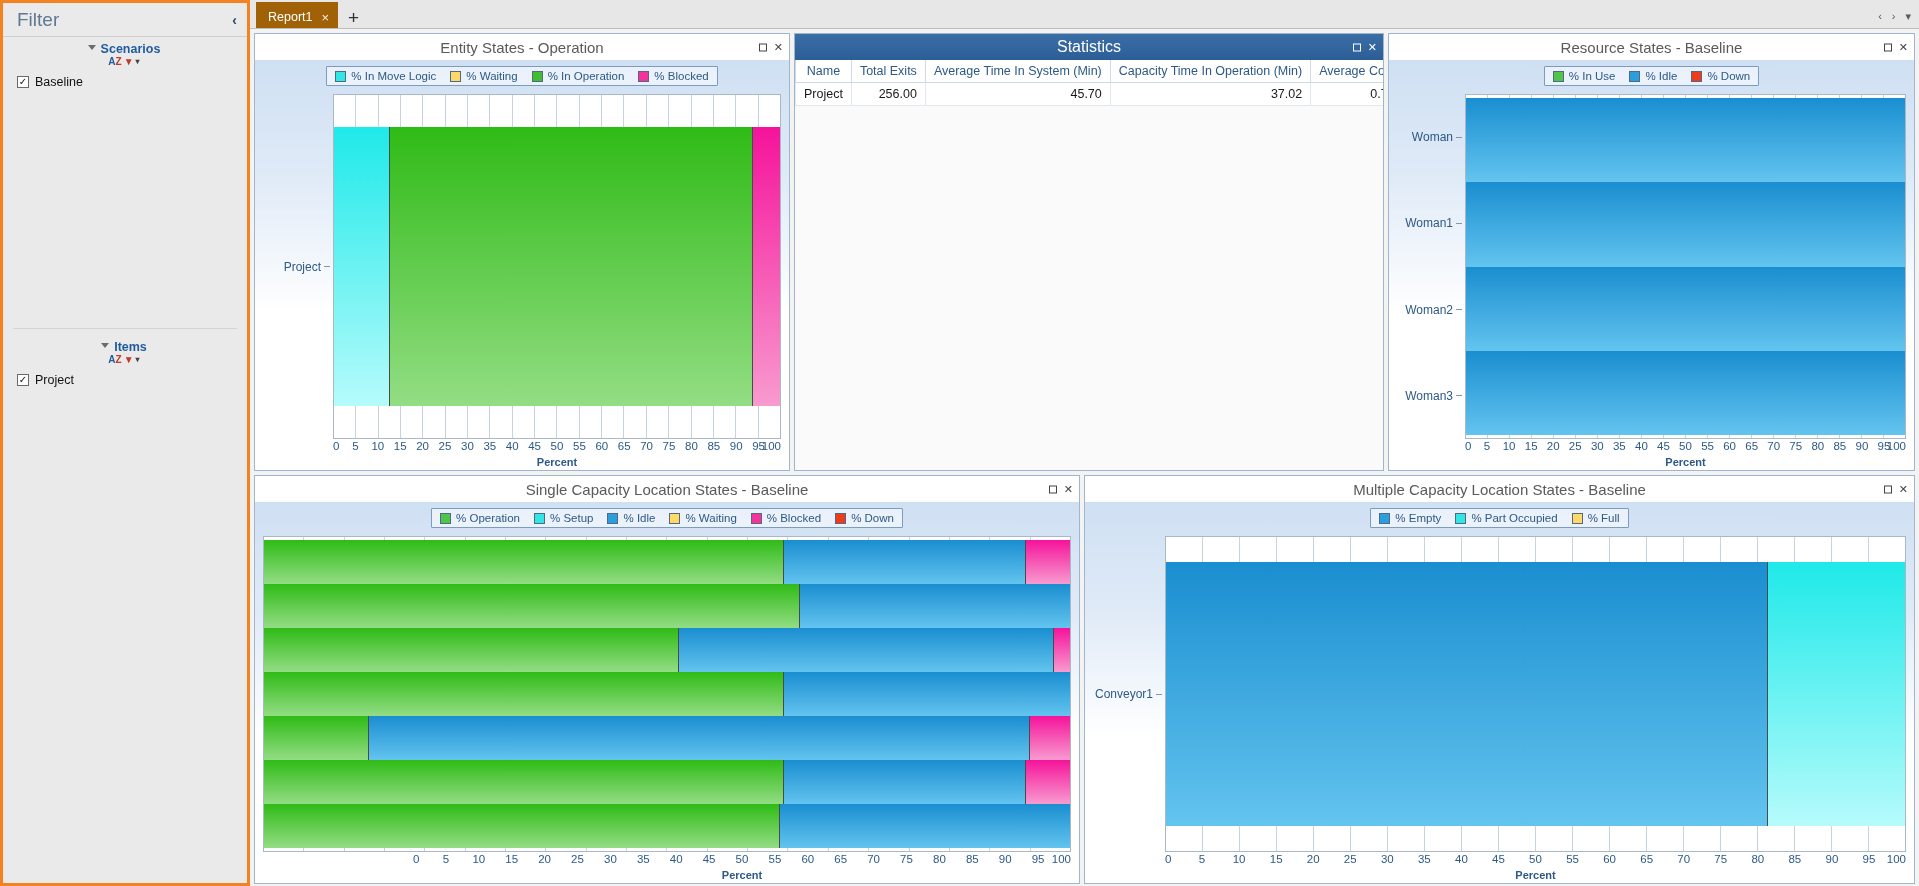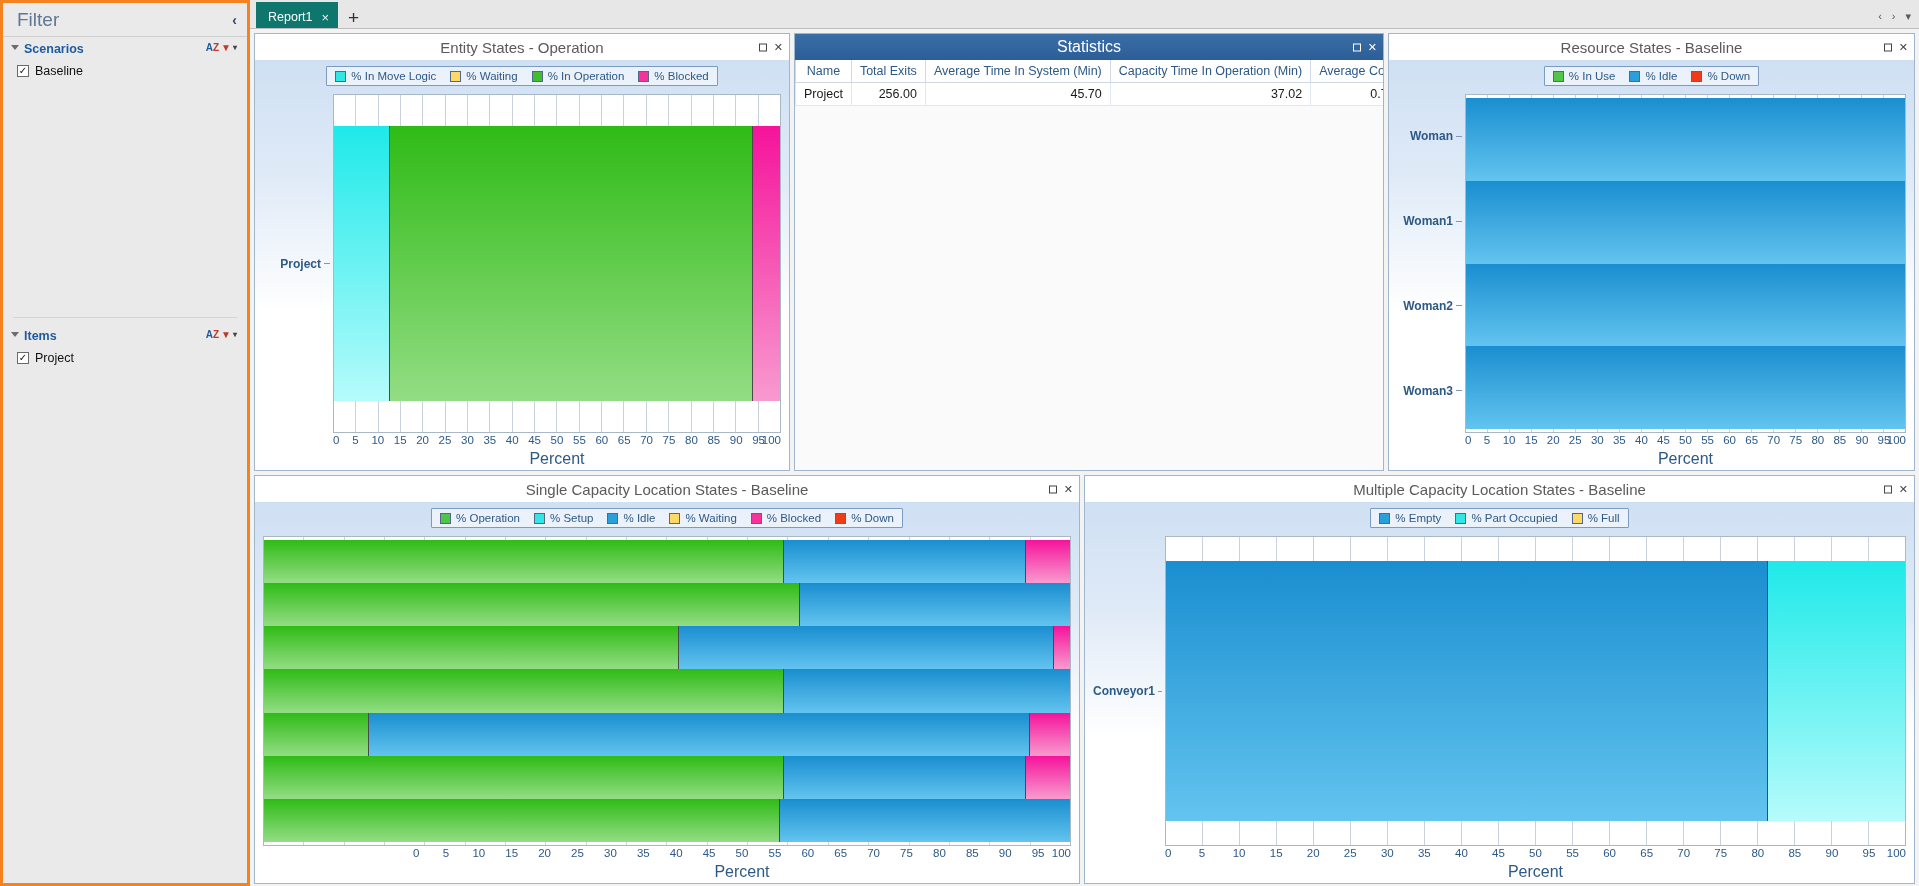--- a/index.html
+++ b/index.html
@@ -22,23 +22,23 @@
   .sidebar-head {
     height: 34px; background: #eaeaea;
     display: flex; align-items: center; justify-content: space-between;
     padding: 0 10px 0 14px;
     border-bottom: 1px solid #cfcfcf;
   }
   .sidebar-title { font-size: 19px; color: #5f7894; font-weight: 400; }
   .collapse-icon { font-size: 14px; color: #2c4a6e; font-weight: bold; cursor: pointer; }
 
   .group-header {
-    display: flex; align-items: flex-start; justify-content: space-between;
+    display: flex; align-items: center; justify-content: space-between;
     padding: 5px 10px 5px 8px;
-    font-size: 12.5px; font-weight: bold; color: #1f5c9e;
+    font-size: 12.5px; font-weight: bold; color: #1f5c9e; flex-direction: column;
   }
   .group-header .gh-left { display: flex; align-items: center; gap: 5px; }
   .tri { width: 0; height: 0; border-left: 5px solid #6c6c6c;
          border-top: 4px solid transparent; border-bottom: 4px solid transparent; }
   .tri.open { border-left: 4px solid transparent; border-right: 4px solid transparent;
               border-top: 5px solid #6c6c6c; }
   .sort-icon { font-size: 11px; color: #1f5c9e; display: flex; align-items: center; gap: 2px; }
   .sort-icon .az { font-size: 10px; font-weight: bold; line-height: 1; }
   .sort-icon .az .a { color: #1f5c9e; }
   .sort-icon .az .z { color: #c0392b; }
@@ -62,21 +62,21 @@
   
   .main { flex: 1; height: 886px; display: flex; flex-direction: column; background: #f3f3f3; }
 
   .tabbar {
     height: 29px; background: #e7e7e7;
     display: flex; align-items: flex-end;
     border-bottom: 1px solid #bfbfbf;
     position: relative;
   }
   .tab {
-    height: 26px; background: #0f766e; color: #fff;
+    height: 26px; background: #a16207; color: #fff;
     display: flex; align-items: center; gap: 9px;
     padding: 4px 9px 0 12px; font-size: 12.5px; cursor: pointer;
     margin-left: 6px;
   }
   .tab .x { font-size: 13px; opacity: .9; }
   .tab-add { font-size: 19px; color: #333; padding: 0 10px 1px 10px; cursor: pointer; line-height: 1; }
   .tab-nav {
     position: absolute; right: 8px; bottom: 5px;
     display: flex; gap: 10px; color: #5a5a5a; font-size: 11px;
   }
@@ -115,21 +115,21 @@
 
   .legend {
     align-self: center; display: inline-flex; gap: 14px; align-items: center;
     border: 1px solid #7a9cc0; background: rgba(255,255,255,0.55);
     padding: 3px 8px; margin-bottom: 8px; border-radius: 1px;
   }
   .legend-item { display: flex; align-items: center; gap: 5px; font-size: 11.5px; color: #2d5986; white-space: nowrap; }
   .swatch { width: 11px; height: 11px; border: 1px solid #51688a; }
 
   .plot-wrap { flex: 1; display: flex; flex-direction: column; min-height: 0; }
-  .plot-area { flex: 1; display: flex; min-height: 0; font-weight: bold; }
+  .plot-area { flex: 1; display: flex; min-height: 0; }
   .ylabels { display: flex; flex-direction: column; justify-content: space-around; padding-right: 3px; }
   .ylab {
     flex: 1; display: flex; align-items: center; justify-content: flex-end;
     font-size: 12px; color: #2d5986; white-space: nowrap;
   }
   .ylab::after { content: ""; display: inline-block; width: 6px; height: 1px; background: #7d98b8; margin-left: 3px; }
 
   .plot {
     flex: 1; border: 1px solid #aab8c6; background: #fff;
     position: relative; min-width: 0;
@@ -147,21 +147,21 @@
 
   .xaxis { display: flex; }
   .xaxis-pad { flex: 0 0 auto; }
   .ticks {
     flex: 1; position: relative; height: 15px; display: flex;
     justify-content: space-between; font-size: 11.5px; color: #2d5986;
   }
   .ticks span { transform: translateX(-50%); position: absolute; top: 1px; }
   .ticks span:first-child { transform: none; }
   .ticks span:last-child { transform: translateX(-100%); }
-  .xtitle { text-align: center; font-size: 16px; font-weight: normal; color: #2d5986; padding-top: 2px; }
+  .xtitle { text-align: center; font-size: 11px; font-weight: bold; color: #2d5986; padding-top: 2px; }
 
   
   .sb-body { flex: 1; background: #fafafa; padding: 0; overflow: hidden; }
   table.score { border-collapse: collapse; font-size: 12.5px; }
   table.score th {
     font-weight: normal; color: #2d5986; background: #fff;
     border: 1px solid #cfdae6; border-top: none;
     padding: 4px 8px; text-align: center; white-space: nowrap;
   }
   table.score td {

